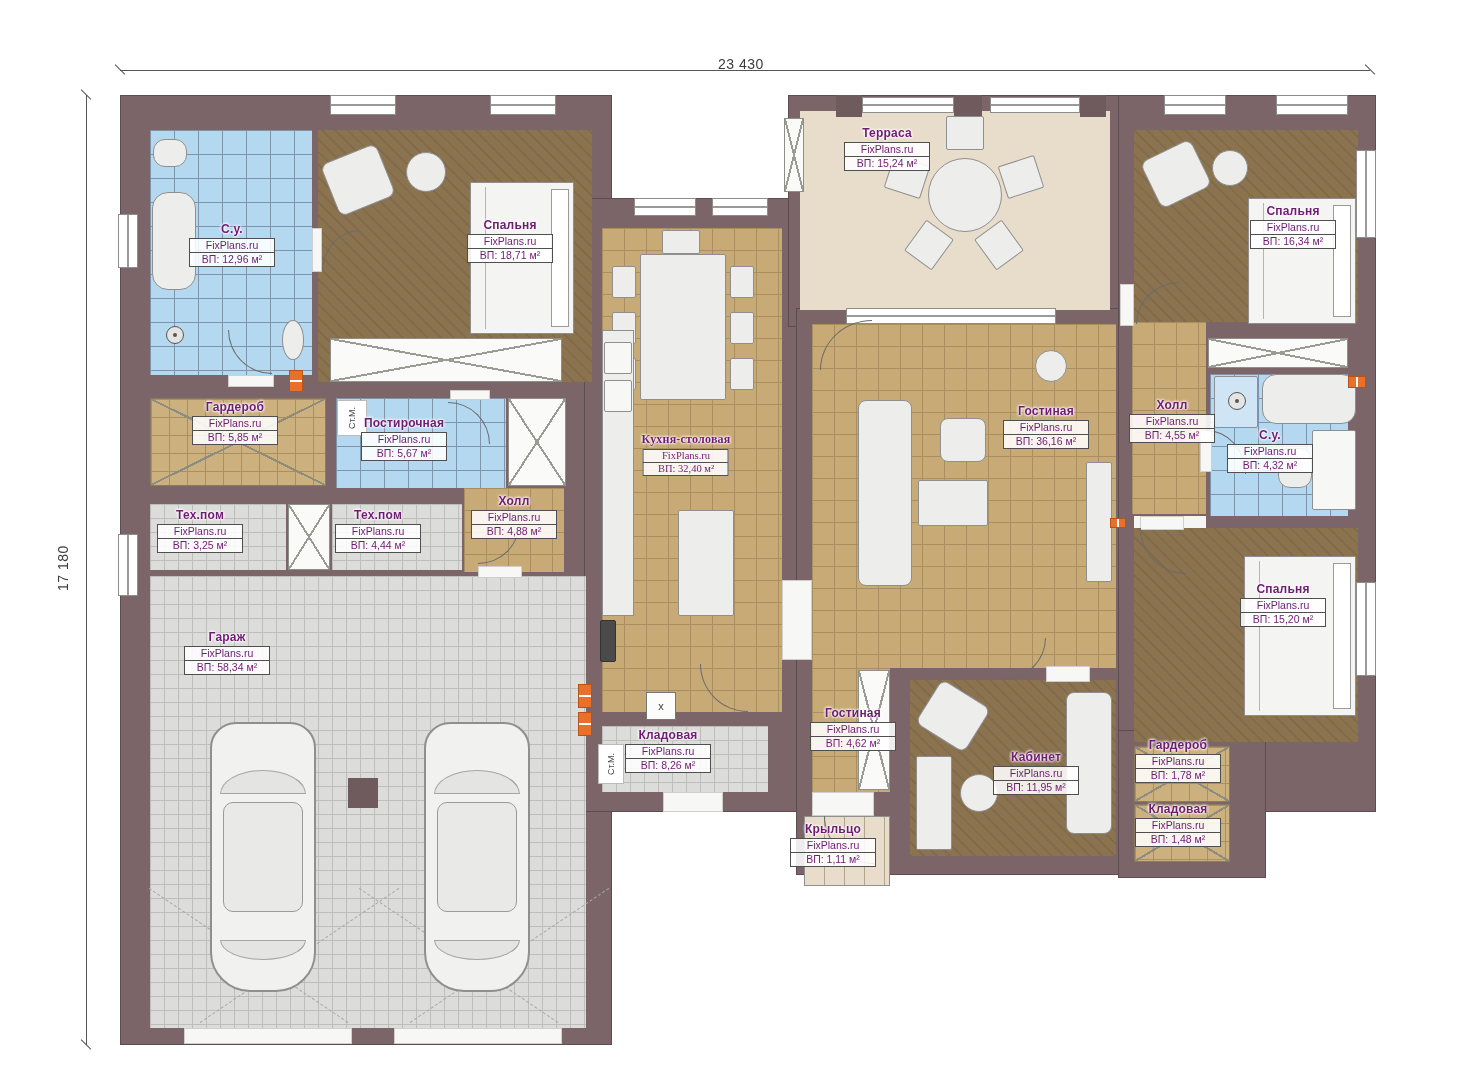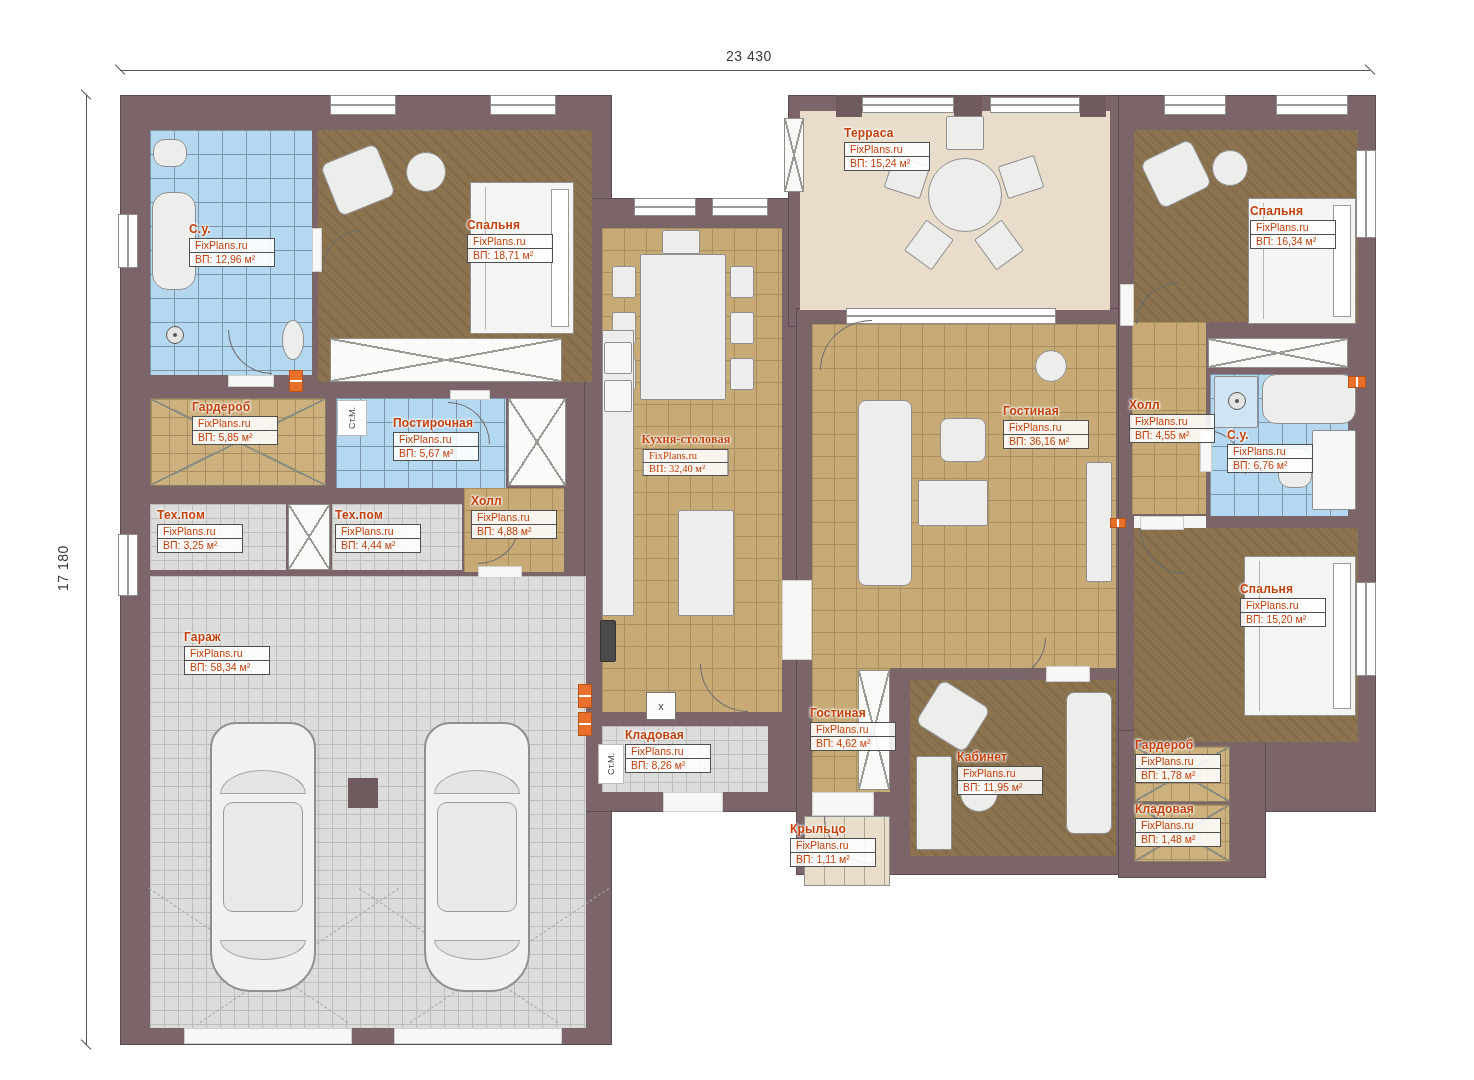--- a/index.html
+++ b/index.html
@@ -59,21 +59,21 @@
   .bed::after{content:"";position:absolute;left:14px;top:4px;bottom:4px;width:0;border-left:1px solid #b5b5b5;}
   .shead{position:absolute;z-index:4;border-radius:50%;border:1px solid #555;background:#e4e4e2;}
   .shead::after{content:"";position:absolute;left:38%;top:38%;width:24%;height:24%;border-radius:50%;background:#555;}
   .car{position:absolute;z-index:4;background:#f1f1ef;border:2px solid #8f8f8f;border-radius:26px 26px 40px 40px;box-sizing:border-box;}
   .car .ws{position:absolute;left:8px;right:8px;top:46px;height:22px;background:#e4e4e2;border:1px solid #a5a5a5;border-radius:50% 50% 0 0/100% 100% 0 0;}
   .car .roof{position:absolute;left:11px;right:11px;top:78px;height:108px;background:#e9e9e7;border:1.5px solid #9a9a9a;border-radius:10px;}
   .car .rw{position:absolute;left:8px;right:8px;bottom:30px;height:18px;background:#e4e4e2;border:1px solid #a5a5a5;border-radius:0 0 50% 50%/0 0 100% 100%;}
   .dash{position:absolute;z-index:3;border-top:1.5px dashed #a8a8a6;transform-origin:left center;}
 
   
-  .rlabel{position:absolute;transform:translateX(-50%);z-index:6;color:#c2410c;white-space:nowrap;}
+  .rlabel{position:absolute;transform:translateX(-50%);text-align:center;z-index:6;color:#701a75;white-space:nowrap;}
   .rname{font-size:12px;font-weight:bold;letter-spacing:.2px;text-shadow:0 0 3px #fff,0 0 3px #fff,0 0 3px #fff;margin-bottom:2px;}
   .rbox{display:block;width:max-content;margin:0 auto;border:1px solid #4f4f4f;background:rgba(255,255,255,.88);
         padding:0 5px 1px;font-size:10.5px;min-width:74px;}
   .rbox + .rbox{margin-top:-1px;}
   .vnote{position:absolute;z-index:6;background:#fff;border:1px solid #bbb;color:#444;font-size:9px;
          display:flex;align-items:center;justify-content:center;writing-mode:vertical-rl;transform:rotate(180deg);}
   .xmark{position:absolute;z-index:6;background:#fcfcfa;border:1px solid #777;color:#444;font-size:11px;
          display:flex;align-items:center;justify-content:center;box-sizing:border-box;}
   .mk{position:absolute;z-index:6;background:linear-gradient(90deg,#e8702a 0 45%,#fff 45% 55%,#e8702a 55%);border:1px solid #b85318;box-sizing:border-box;}
   .mkv{position:absolute;z-index:6;background:linear-gradient(#e8702a 0 45%,#fff 45% 55%,#e8702a 55%);border:1px solid #b85318;box-sizing:border-box;}
@@ -122,40 +122,40 @@
   
   #cl1{left:508px;top:398px;width:58px;height:88px;}
   #cl2{left:288px;top:504px;width:42px;height:66px;}
   #cl3{left:330px;top:338px;width:232px;height:44px;}
   #cl4{left:1208px;top:338px;width:140px;height:30px;}
   #cl5{left:858px;top:670px;width:32px;height:120px;}
   #cl6{left:784px;top:118px;width:20px;height:74px;}
 
   
   #lb-su1{left:232px;top:222px;}      #lb-sp1{left:510px;top:218px;}
-  #lb-ward1{left:235px;top:400px;}    #lb-laundry{left:436px;top:416px;}
+  #lb-ward1{left:235px;top:400px;}    #lb-laundry{left:404px;top:416px;}
   #lb-teh1{left:200px;top:508px;}     #lb-teh2{left:378px;top:508px;}
   #lb-hall1{left:514px;top:494px;}    #lb-garage{left:227px;top:630px;}
   #lb-kitchen{left:686px;top:432px;font-family:Liberation Serif, serif;}  #lb-pantry1{left:668px;top:728px;}
   #lb-terrace{left:887px;top:126px;}  #lb-living{left:1046px;top:404px;}
-  #lb-hallway{left:853px;top:706px;}  #lb-office{left:1000px;top:750px;}
+  #lb-hallway{left:853px;top:706px;}  #lb-office{left:1036px;top:750px;}
   #lb-porch{left:833px;top:822px;}    #lb-sp2{left:1293px;top:204px;}
   #lb-hall2{left:1172px;top:398px;}   #lb-su2{left:1270px;top:428px;}
   #lb-sp3{left:1283px;top:582px;}     #lb-ward2{left:1178px;top:738px;}
   #lb-pantry2{left:1178px;top:802px;}
 </style>
 </head>
 <body>
 
 <div class="plan">
 
   <div class="dim-line-h" style="left:120px;top:70px;width:1250px;"></div>
   <div class="tick" style="left:113px;top:69px;"></div>
   <div class="tick" style="left:1363px;top:69px;"></div>
-  <div class="dim-text" style="left:718px;top:48px;margin-left:8px;">23 430</div>
+  <div class="dim-text" style="left:718px;top:56px;">23 430</div>
   <div class="dim-line-v" style="left:86px;top:95px;height:950px;"></div>
   <div class="tick" style="left:79px;top:94px;"></div>
   <div class="tick" style="left:79px;top:1044px;"></div>
   <div class="dim-text v" style="left:40px;top:560px;">17 180</div>
 
   <div class="wall" id="wb-left"></div>
   <div class="wall" id="wb-kitchen"></div>
   <div class="wall" id="wb-terrace"></div>
   <div class="wall" id="wb-living"></div>
   <div class="wall" id="wb-right"></div>
@@ -396,21 +396,21 @@
     <div class="rbox">ВП: 16,34 м²</div>
   </div>
   <div class="rlabel" id="lb-hall2">
     <div class="rname">Холл</div>
     <div class="rbox">FixPlans.ru</div>
     <div class="rbox">ВП: 4,55 м²</div>
   </div>
   <div class="rlabel" id="lb-su2">
     <div class="rname">С.у.</div>
     <div class="rbox">FixPlans.ru</div>
-    <div class="rbox">ВП: 6,76 м²</div>
+    <div class="rbox">ВП: 4,32 м²</div>
   </div>
   <div class="rlabel" id="lb-sp3">
     <div class="rname">Спальня</div>
     <div class="rbox">FixPlans.ru</div>
     <div class="rbox">ВП: 15,20 м²</div>
   </div>
   <div class="rlabel" id="lb-ward2">
     <div class="rname">Гардероб</div>
     <div class="rbox">FixPlans.ru</div>
     <div class="rbox">ВП: 1,78 м²</div>

